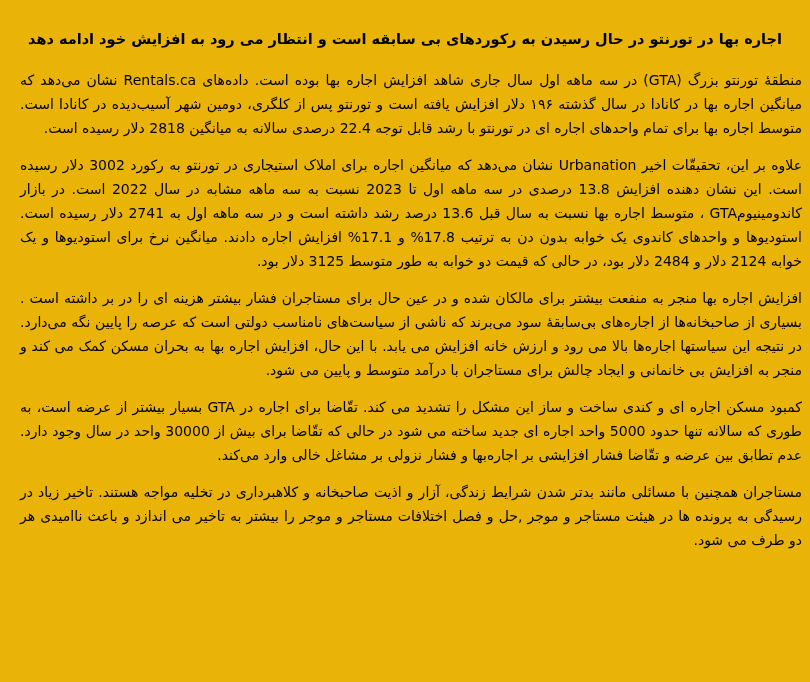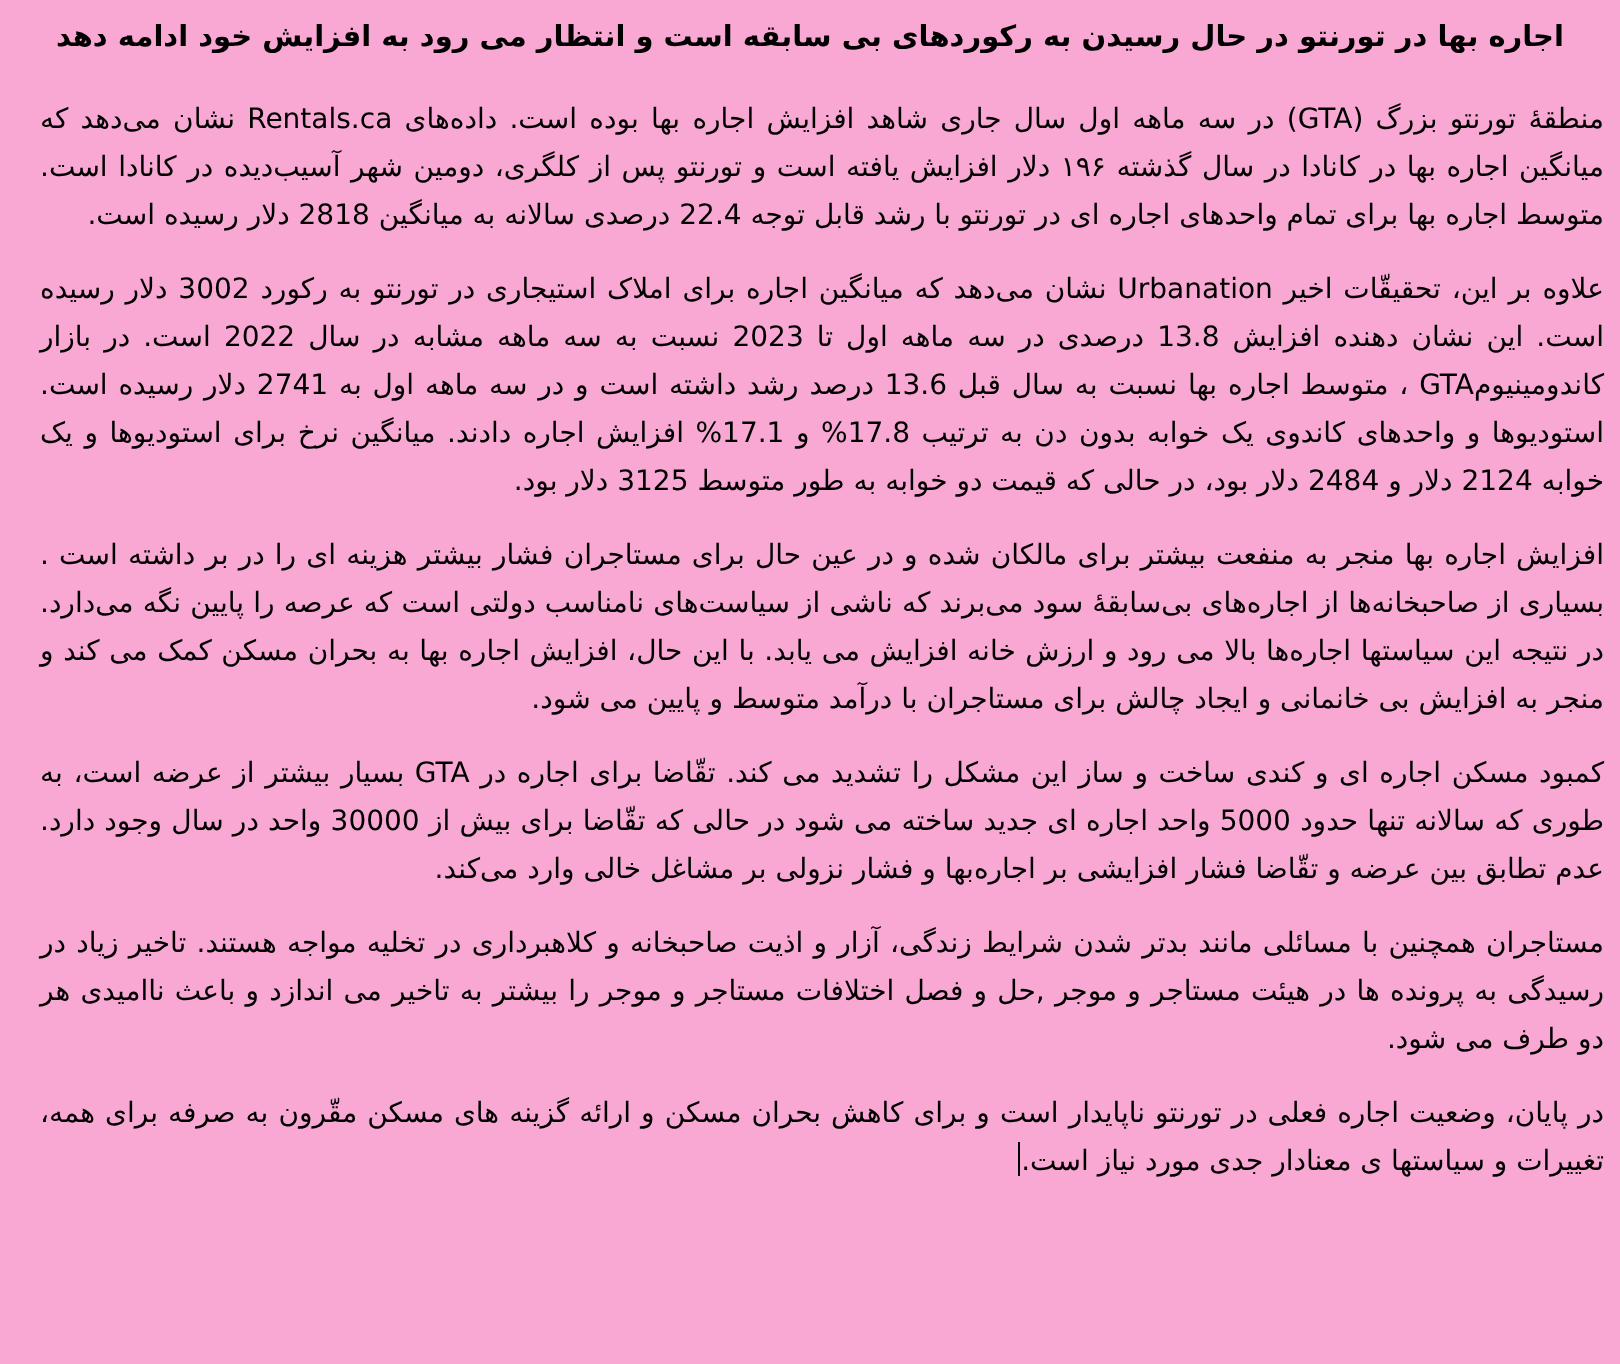--- a/index.html
+++ b/index.html
@@ -11,22 +11,22 @@
     width: 810px;
     height: 682px;
     overflow: hidden;
   }
   .doc {
     direction: rtl;
     unicode-bidi: embed;
     box-sizing: border-box;
     width: 810px;
     min-height: 682px;
-    padding: 4px 8px 6px 8px;
-    background: #f9a8d4;
+    padding: 24px 8px 6px 8px;
+    background: #eab308;
     color: #000000;
     font-family: "DejaVu Sans", sans-serif;
     font-size: 14px;
     cursor: text;
   }
   .doc-title {
     font-size: 14.5px;
     font-weight: bold;
     text-align: center;
     margin: 4px 0 18px 0;
@@ -70,16 +70,13 @@
 
   <p>
     <span>کمبود مسکن اجاره ای و کندی ساخت و ساز این مشکل را تشدید می کند. تقّاضا برای اجاره در GTA بسیار بیشتر از عرضه است، به طوری که سالانه تنها حدود 5000 واحد اجاره ای جدید ساخته می شود در حالی که تقّاضا برای بیش از 30000 واحد در سال وجود دارد. عدم تطابق بین عرضه و تقّاضا فشار افزایشی بر اجاره‌بها و فشار نزولی بر مشاغل خالی وارد می‌کند.</span>
   </p>
 
   <p>
     <span>مستاجران همچنین با مسائلی مانند بدتر شدن شرایط زندگی، آزار و اذیت صاحبخانه و کلاهبرداری در تخلیه مواجه هستند. تاخیر زیاد در رسیدگی به پرونده ها در هیئت مستاجر و موجر ,حل و فصل اختلافات مستاجر و موجر را بیشتر به تاخیر می اندازد و باعث ناامیدی هر دو طرف می شود.</span>
   </p>
 
 
-  <p>
-    <span>در پایان، وضعیت اجاره فعلی در تورنتو ناپایدار است و برای کاهش بحران مسکن و ارائه گزینه های مسکن مقّرون به صرفه برای همه، تغییرات و سیاستها ی معنادار جدی مورد نیاز است.</span><span class="caret"></span>
-  </p>
 </div>
 
 </body></html>

